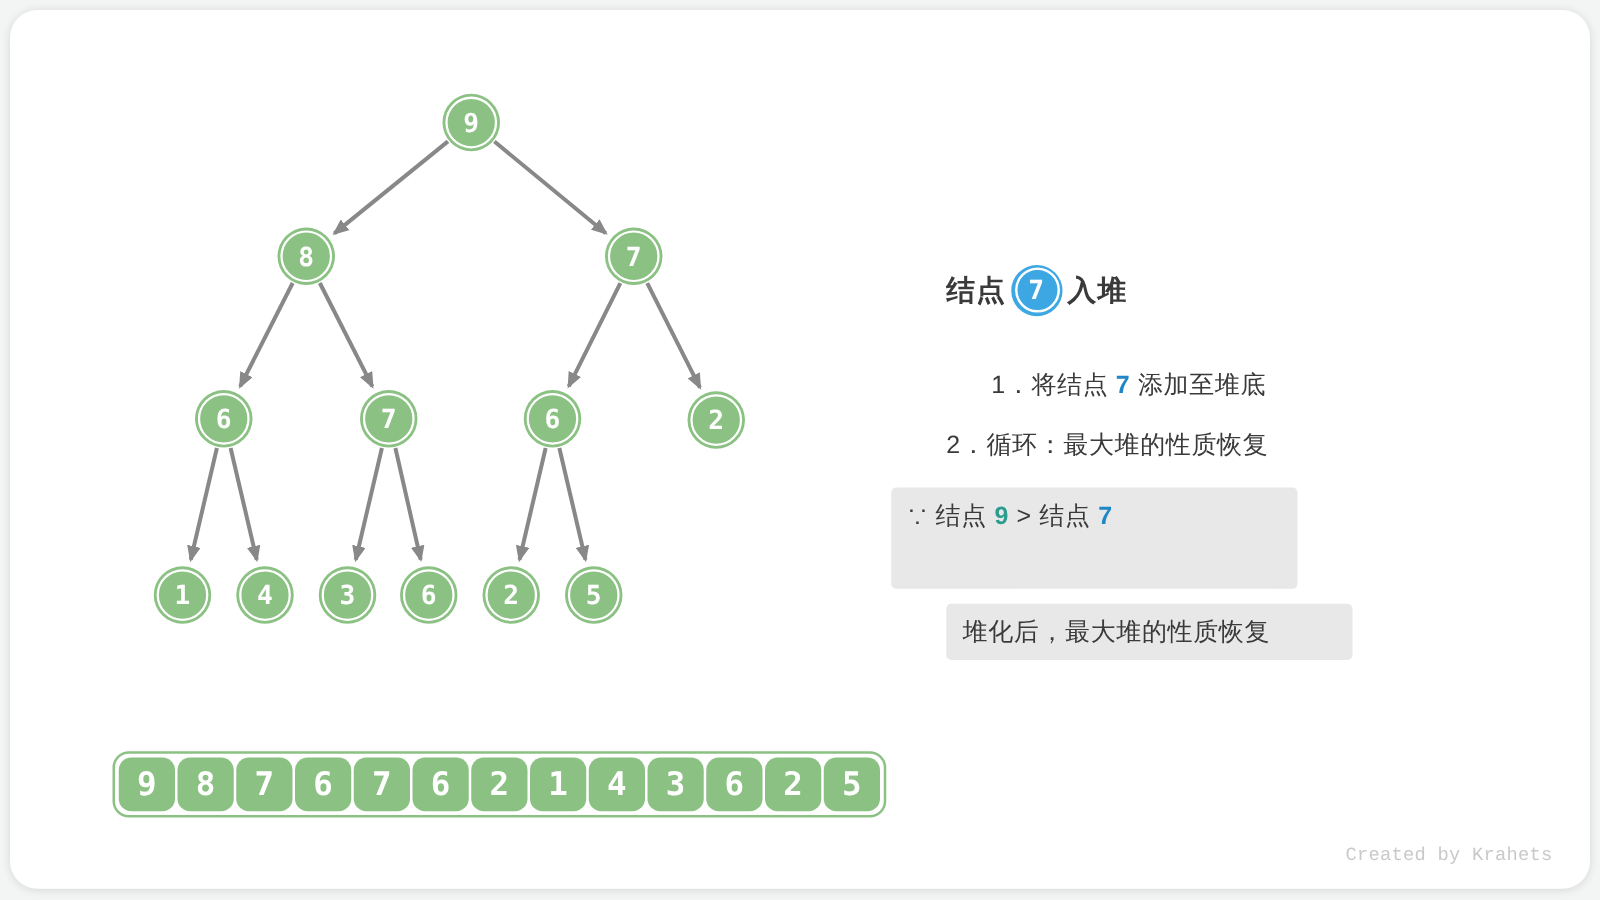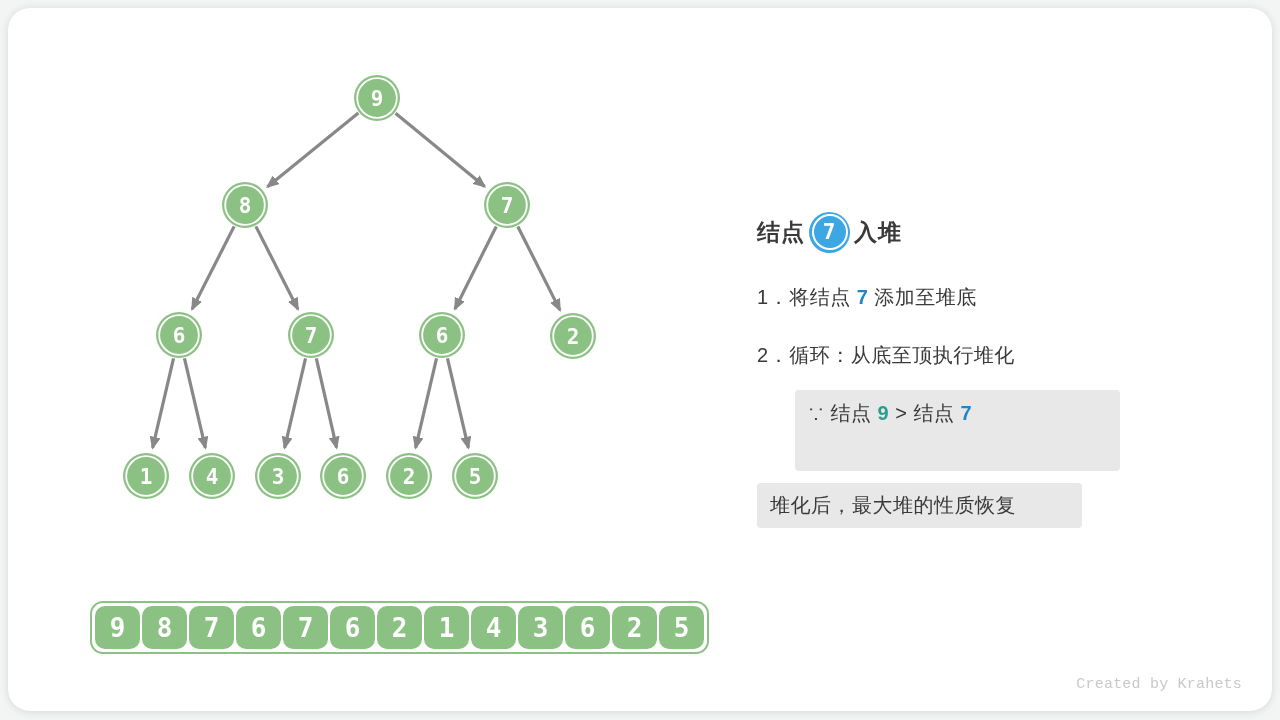--- a/index.html
+++ b/index.html
@@ -43,26 +43,26 @@
     font-family:"DejaVu Sans Mono",monospace;
   }
   .blue-circle::after{
     content:"";position:absolute;inset:2.5px;border:2px solid #ffffff;
     border-radius:50%;
   }
   .step{
     position:absolute;left:757px;font-size:20px;color:var(--dark);
     white-space:pre;letter-spacing:0.5px;
   }
-  #step1{top:284px;}
+  #step1{top:294px;margin-left:36px;}
   #step2{top:342px;}
   .hl-blue{color:var(--text-blue);font-weight:bold;}
   .hl-teal{color:var(--text-teal);font-weight:bold;}
   .note-box{
-    position:absolute;left:795px;top:390px;width:325px;height:81px;
+    position:absolute;left:713px;top:390px;width:325px;height:81px;
     background:var(--box-bg);border-radius:4px;box-sizing:border-box;
     padding:6px 0 0 13px;font-size:20px;line-height:35px;color:var(--dark);
     white-space:pre;letter-spacing:0.5px;
   }
   .result-box{
     position:absolute;left:757px;top:483px;width:325px;height:45px;
     background:var(--box-bg);border-radius:4px;box-sizing:border-box;
     display:flex;align-items:center;padding-left:13px;
     font-size:20px;color:var(--dark);white-space:pre;letter-spacing:0.5px;text-align:center;
   }
@@ -179,21 +179,21 @@
 <div class="panel-title">
   <span>结点</span>
   <span class="blue-circle">
     <span style="position:relative;z-index:1;">7</span>
   </span>
   <span>入堆</span>
 </div>
 
 <div class="step" id="step1"><span>1．</span><span>将结点 </span><span class="hl-blue">7</span><span> 添加至堆底</span></div>
 
-<div class="step" id="step2"><span>2．</span><span>循环：从底至顶执行堆化</span><span class="hl-blue"></span><span></span></div>
+<div class="step" id="step2"><span>2．</span><span>循环：最大堆的性质恢复</span><span class="hl-blue"></span><span></span></div>
 
 <div class="note-box"><div><span>∵ 结点 </span><span class="hl-teal">9</span><span> &gt; 结点 </span><span class="hl-blue">7</span></div></div>
 
 <div class="result-box"><span>堆化后，最大堆的性质恢复</span></div>
 
 <div class="heap-array" id="heap-array">
     <div class="cell">9</div>
     <div class="cell">8</div>
     <div class="cell">7</div>
     <div class="cell">6</div>

